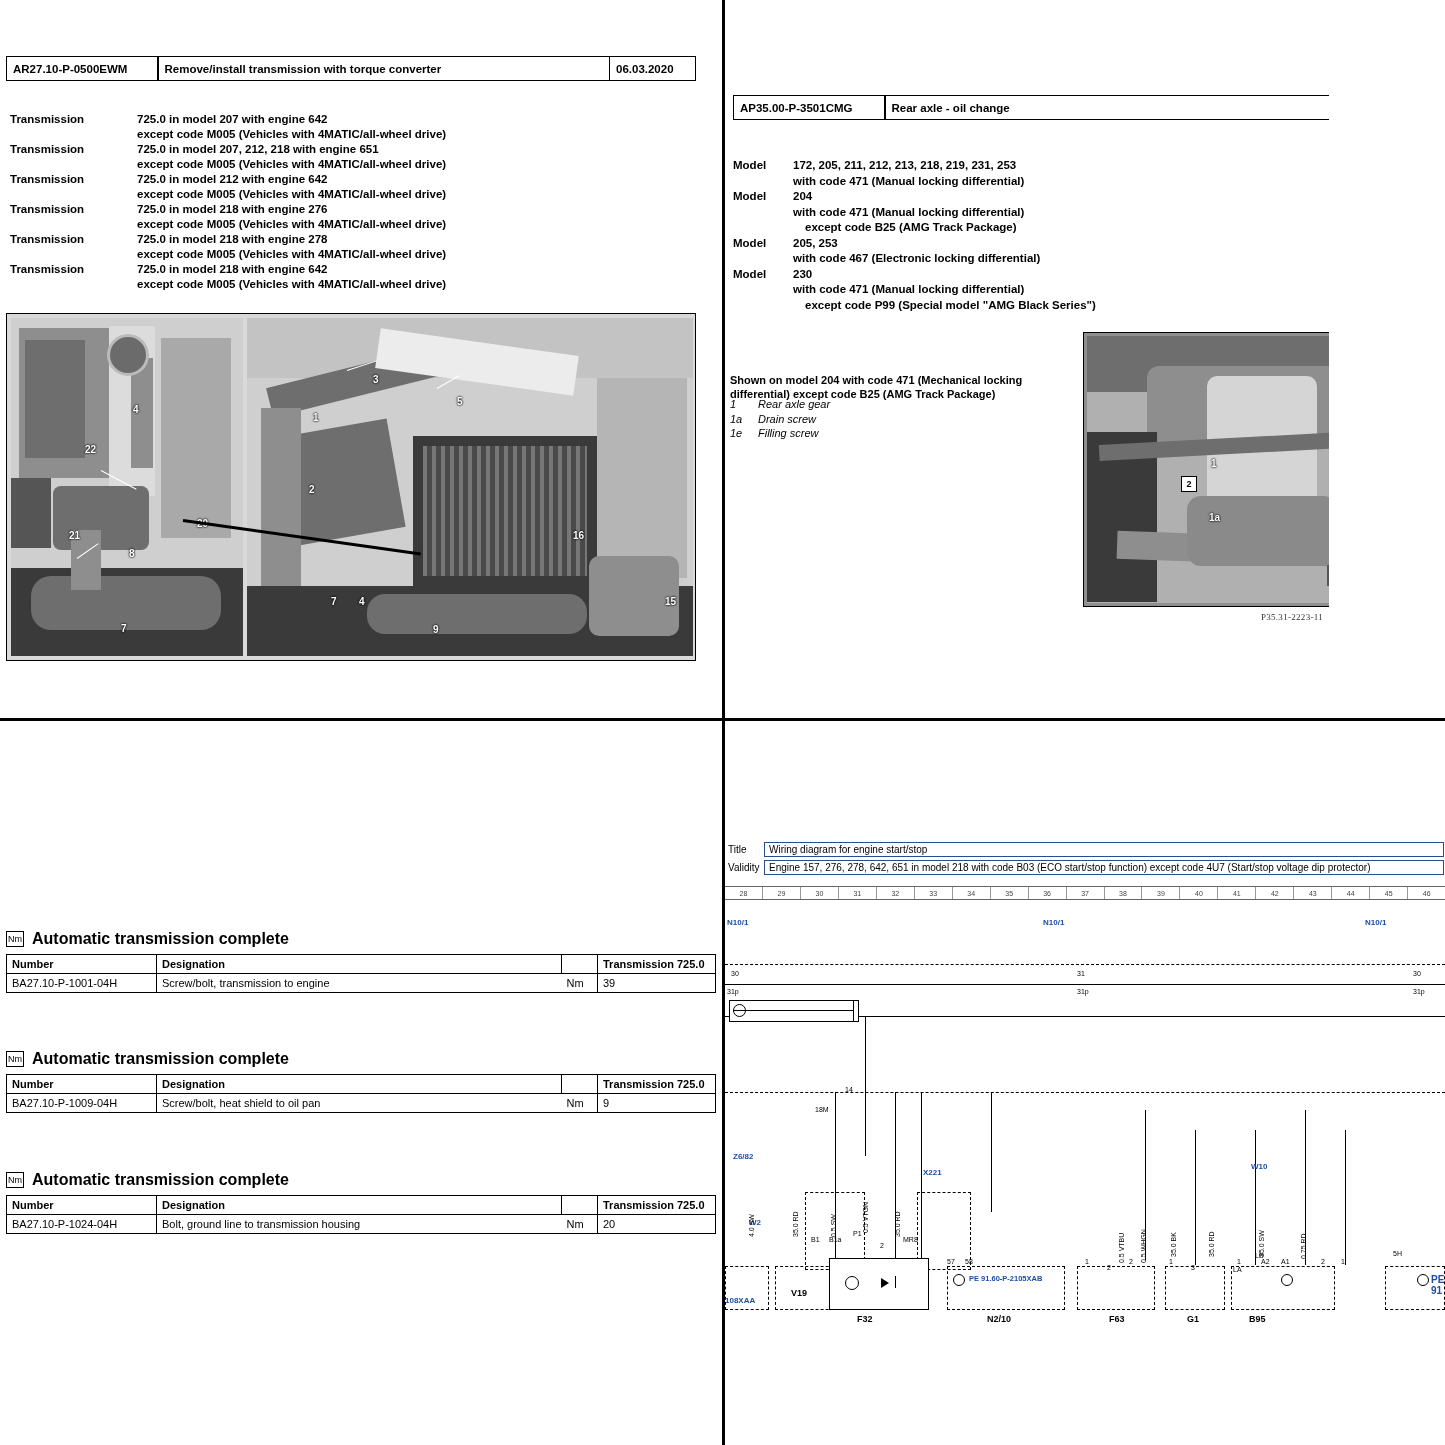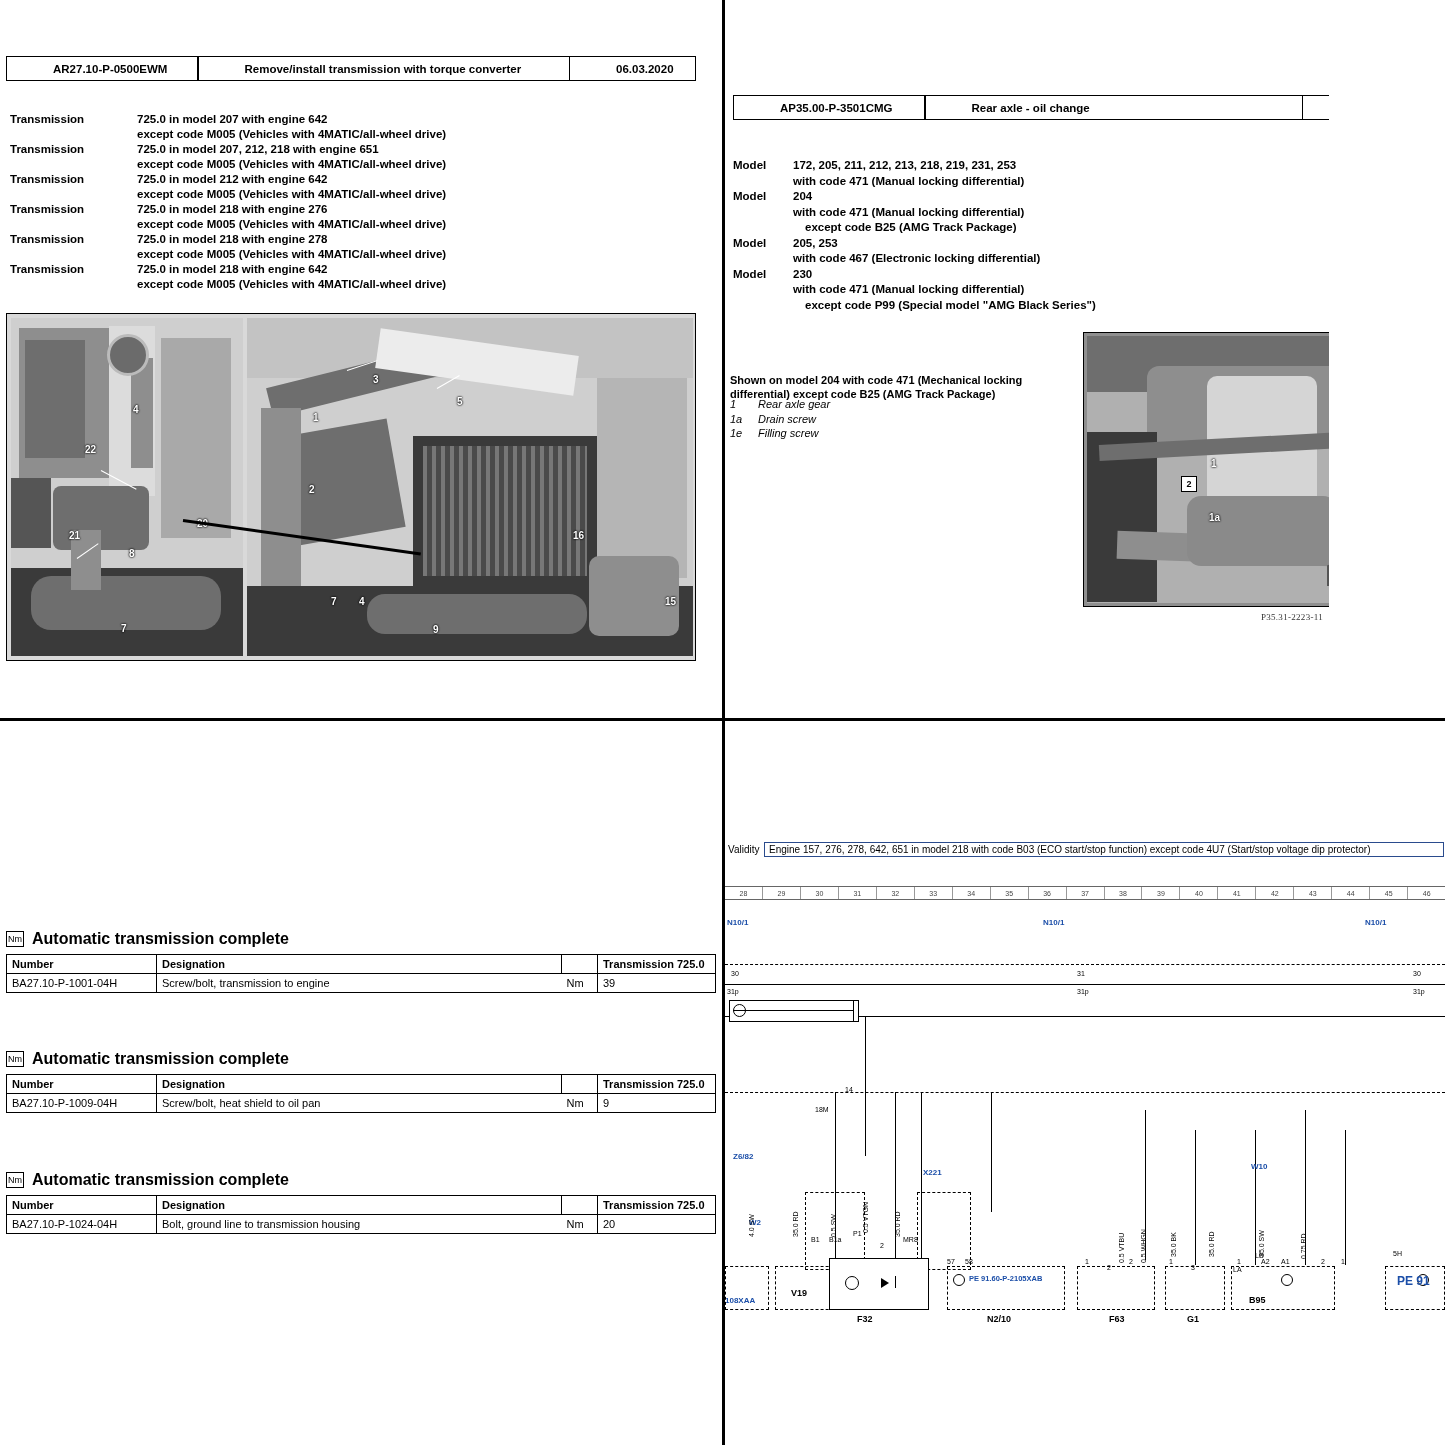--- a/index.html
+++ b/index.html
@@ -37,21 +37,20 @@
     display: flex;
     align-items: stretch;
     background: #fff;
     font-size: 11.5px;
     font-weight: bold;
   }
   .doc-head .cell {
     display: flex; align-items: center;
     padding: 0 6px;
     white-space: nowrap;
-    margin-left: 40px;
   }
   .doc-head .sep { width: 1.5px; background: #000; }
   .doc-head .c-id { width: 150px; }
   .doc-head .c-title { flex: 1; }
   .doc-head .c-date { width: 85px; justify-content: flex-start; }
 
   
   .tl-list {
     position: absolute; left: 10px; top: 112px;
     font-size: 11.5px; font-weight: bold; color: #000;
@@ -423,20 +422,24 @@
           </tr>
         </tbody>
       </table>
     </div>
   </div>
 
   <div class="quad" id="q-br">
 
     <div class="wd-meta" style="left:3px; top:121px; width:716px;">
       <div class="wd-row">
+        <div class="wd-lab">Title</div>
+        <div class="wd-field">Wiring diagram for engine start/stop</div>
+      </div>
+      <div class="wd-row">
         <div class="wd-lab">Validity</div>
         <div class="wd-field">Engine 157, 276, 278, 642, 651 in model 218 with code B03 (ECO start/stop function) except code 4U7 (Start/stop voltage dip protector)</div>
       </div>
     </div>
 
     <div class="wd-ruler" style="left:0px; top:165px; width:720px;">
       <div>28</div>
       <div>29</div>
       <div>30</div>
       <div>31</div>
@@ -534,28 +537,28 @@
       <div class="wd-solid" style="left:104px; top:358px; width:100px; height:52px; background:#fff;"></div>
       <div class="wd-circ" style="left:120px; top:376px; width:14px; height:14px;"></div>
       <div style="position:absolute; left:156px; top:378px; width:0; height:0; border-left:8px solid #000; border-top:5px solid transparent; border-bottom:5px solid transparent;"></div>
       <div class="wd-vline" style="left:170px; top:376px; height:12px;"></div>
 
       <div class="wd-circ" style="left:228px; top:374px; width:12px; height:12px;"></div>
       <div class="wd-circ" style="left:556px; top:374px; width:12px; height:12px;"></div>
       <div class="wd-circ" style="left:692px; top:374px; width:12px; height:12px;"></div>
 
       <span class="wd-node" style="left:244px; top:374px; font-size:7.5px;">PE 91.60-P-2105XAB</span>
-      <span class="wd-node" style="left:672px; top:374px; font-size:12px;">PE 91</span>
+      <span class="wd-node" style="left:706px; top:374px; font-size:10px;">PE 91</span>
 
       <span class="wd-name" style="left:66px; top:388px;">V19</span>
       <span class="wd-name" style="left:132px; top:414px;">F32</span>
       <span class="wd-name wd-blue" style="left:262px; top:414px;">N2/10</span>
       <span class="wd-name" style="left:384px; top:414px;">F63</span>
       <span class="wd-name" style="left:462px; top:414px;">G1</span>
-      <span class="wd-name" style="left:524px; top:395px;">B95</span>
+      <span class="wd-name" style="left:524px; top:414px;">B95</span>
 
       <span class="wd-lbl" style="left:360px; top:358px;">1</span>
       <span class="wd-lbl" style="left:382px; top:364px;">2</span>
       <span class="wd-lbl" style="left:404px; top:358px;">2</span>
       <span class="wd-lbl" style="left:444px; top:358px;">1</span>
       <span class="wd-lbl" style="left:466px; top:364px;">3</span>
       <span class="wd-lbl" style="left:512px; top:358px;">1</span>
       <span class="wd-lbl" style="left:536px; top:358px;">A2</span>
       <span class="wd-lbl" style="left:556px; top:358px;">A1</span>
       <span class="wd-lbl" style="left:596px; top:358px;">2</span>

